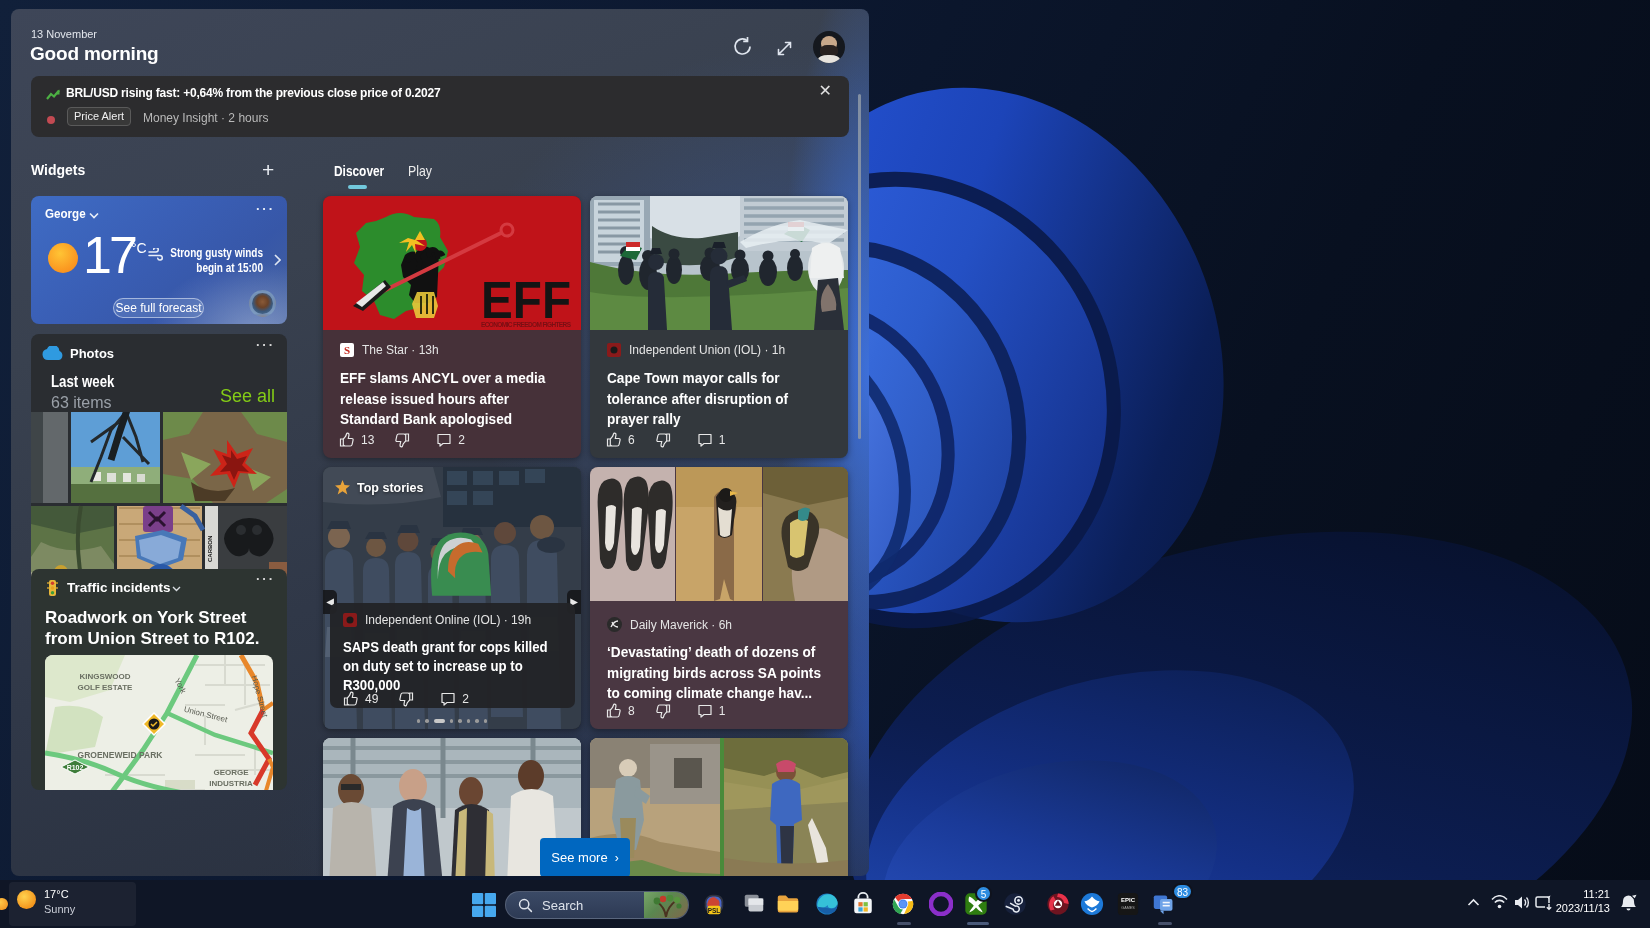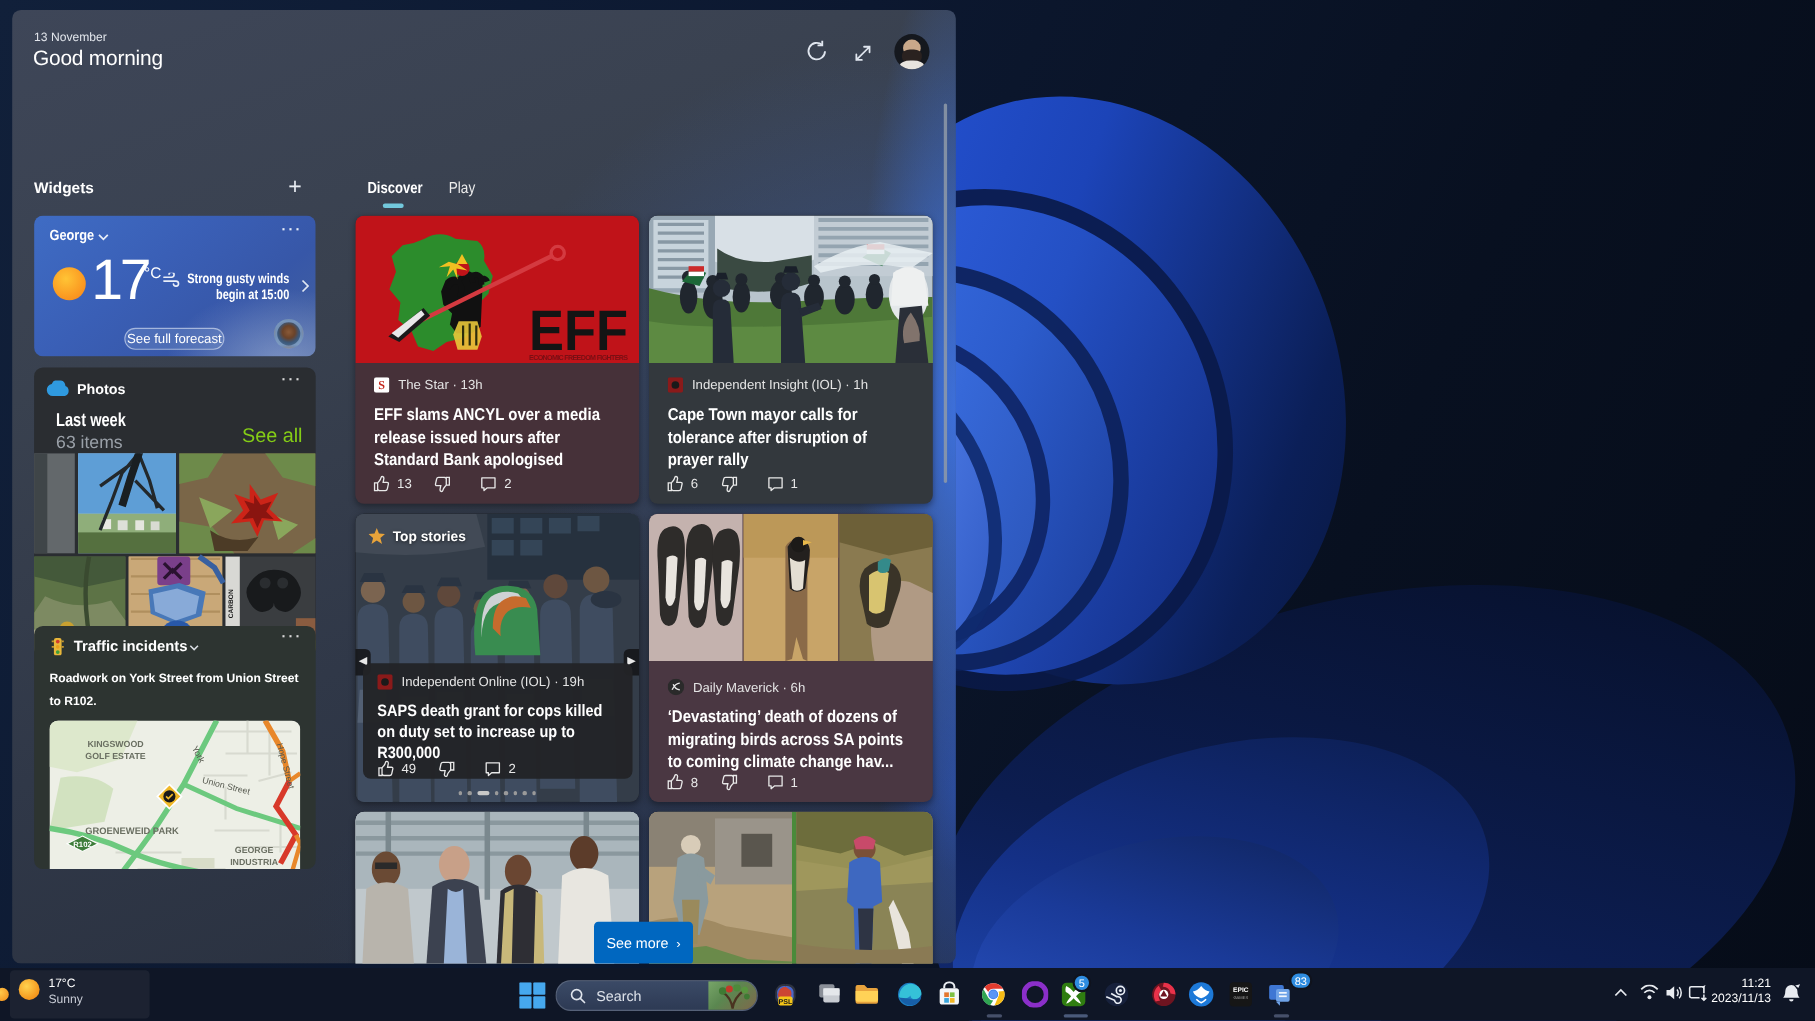--- a/index.html
+++ b/index.html
@@ -15,21 +15,21 @@
    radial-gradient(90px 420px at 100% 42%, rgba(62,118,236,0.85), rgba(62,118,236,0) 100%),
    radial-gradient(70px 250px at 100% 82%, rgba(40,80,185,0.6), rgba(40,80,185,0) 100%),
    radial-gradient(500px 420px at 93% 38%, rgba(64,100,175,0.5), rgba(64,96,165,0) 70%),
    radial-gradient(600px 300px at 80% 95%, rgba(38,60,110,0.5), rgba(38,60,110,0) 70%),
    linear-gradient(160deg,#3e4658 0%,#39414f 30%,#303848 60%,#272e3c 100%);
 }
 
 #sbar { position:absolute; left:847px; top:85px; width:3px; height:345px; background:#8f9aa8; border-radius:2px; opacity:.85; }
 
 .hdate { left:20px; top:19px; font-size:11px; color:#e2e6ec; }
-.hgreet { left:19px; top:34px; font-size:19px; font-weight:normal; color:#fff; letter-spacing:-.2px; }
+.hgreet { left:19px; top:34px; font-size:19px; font-weight:bold; color:#fff; letter-spacing:-.2px; }
 
 #alert { left:20px; top:67px; width:818px; height:61px; background:#2c2c2e; border-radius:8px; }
 #alert .l1 { position:absolute; left:35px; top:10px; font-size:12px; font-weight:bold; color:#fff; letter-spacing:-0.2px; }
 #alert .chip { position:absolute; left:36px; top:31px; border:1px solid #5a5a5a; border-radius:4px; padding:2px 6px 3px; font-size:11px; color:#f0f0f0; background:#383838; }
 #alert .meta { position:absolute; left:112px; top:35px; font-size:12px; color:#b9b9b9; }
 #alert .x { position:absolute; right:17px; top:5px; font-size:16px; color:#e0e0e0; }
 
 .wlabel { left:20px; top:153px; font-size:14px; font-weight:bold; color:#fff; }
 .wplus { left:251px; top:149px; font-size:21px; color:#e8ecf2; font-weight:400; }
 .card { position:absolute; border-radius:8px; overflow:hidden; }
@@ -138,20 +138,31 @@
         <path d="M15.5 1 v4.3 h-4.3" fill="none" stroke="#dfe5ee" stroke-width="1.7"></path>
       </svg>
     <svg class="abs" style="left:765px;top:31px" width="17" height="17" viewBox="0 0 17 17">
         <path d="M2.5 14.5 L14.5 2.5 M9.5 2.5 h5 v5 M7.5 14.5 h-5 v-5" fill="none" stroke="#dfe5ee" stroke-width="1.6" stroke-linecap="round"></path>
       </svg>
     <div class="abs" style="left:802px;top:22px;width:32px;height:32px;border-radius:50%;background:#15181e;overflow:hidden">
       <div style="position:absolute;left:8px;top:5px;width:16px;height:15px;border-radius:50% 50% 46% 46%;background:#c9a88a"></div>
       <div style="position:absolute;left:7px;top:14px;width:18px;height:12px;border-radius:40%;background:#2a2220"></div>
       <div style="position:absolute;left:5px;top:24px;width:22px;height:10px;border-radius:45% 45% 0 0;background:#e8e4de"></div>
     </div>
+    <div class="abs" id="alert">
+      <svg style="position:absolute;left:15px;top:12px" width="15" height="15" viewBox="0 0 15 15">
+          <path d="M1 11 L5 6 L8 8.5 L13 2.5" fill="none" stroke="#4cb043" stroke-width="2.2"></path>
+          <path d="M13.5 1.5 v5 h-5Z" fill="#4cb043"></path>
+        </svg>
+      <div style="position:absolute;left:16px;top:40px;width:8px;height:8px;border-radius:50%;background:#c24a52"></div>
+      <div class="l1">BRL/USD rising fast: +0,64% from the previous close price of 0.2027</div>
+      <div class="chip">Price Alert</div>
+      <div class="meta">Money Insight · 2 hours</div>
+      <div class="x">✕</div>
+    </div>
     <div class="abs wlabel">Widgets</div>
     <div class="abs wplus">+</div>
     <div class="card" id="wx">
       <div style="position:absolute;left:14px;top:10px;font-size:13.5px;font-weight:bold;color:#fff;transform:scaleX(.86);transform-origin:0 0">George</div>
       <svg style="position:absolute;left:58px;top:16px" width="10" height="7" viewBox="0 0 10 7">
           <path d="M1 1.5 L5 5.5 L9 1.5" fill="none" stroke="#e8eef8" stroke-width="1.6"></path>
         </svg>
       <div style="position:absolute;right:12px;top:5px;font-size:13px;letter-spacing:2px;color:#e8eef8;font-weight:bold">···</div>
       <div style="position:absolute;left:17px;top:47px;width:30px;height:30px;border-radius:50%;background:radial-gradient(circle at 40% 35%,#ffc435,#fb9b22 60%,#f5831a)"></div>
       <div style="position:absolute;left:52px;top:29px;font-size:52px;font-weight:300;color:#fff;letter-spacing:-3px">17</div>
@@ -234,21 +245,21 @@
           <circle cx="7.5" cy="3.2" r="1.7" fill="#d23b2e"></circle>
           <circle cx="7.5" cy="8" r="1.7" fill="#e8a020"></circle>
           <circle cx="7.5" cy="12.8" r="1.7" fill="#3f9e3a"></circle>
           <path d="M2 3 h2 M2 8 h2 M11 3 h2 M11 8 h2" stroke="#c89a30" stroke-width="1.6"></path>
         </svg>
       <div style="position:absolute;left:36px;top:11px;font-size:13.5px;font-weight:bold;color:#fff">Traffic incidents</div>
       <svg style="position:absolute;left:141px;top:17px" width="9" height="6" viewBox="0 0 9 6">
           <path d="M1 1 L4.5 4.5 L8 1" fill="none" stroke="#d8dce2" stroke-width="1.4"></path>
         </svg>
       <div style="position:absolute;right:12px;top:2px;font-size:13px;letter-spacing:2px;color:#d8d8d8;font-weight:bold">···</div>
-      <div style="position:absolute;left:14px;top:38px;width:232px;font-size:11px;font-weight:bold;color:#fff;line-height:21px">Roadwork on York Street from Union Street to R102.</div>
+      <div style="position:absolute;left:14px;top:38px;width:232px;font-size:17px;font-weight:bold;color:#fff;line-height:21px">Roadwork on York Street from Union Street to R102.</div>
       <svg style="position:absolute;left:14px;top:86px;border-radius:8px" width="228" height="146" viewBox="0 0 228 146">
         <rect width="228" height="146" fill="#edefe6"></rect>
         <path d="M0 0 h80 l-15 35 -40 12 -25-5Z" fill="#dde8cc"></path>
         <path d="M10 52 q30-5 48 10 l-8 30 -50 8Z" fill="#d2e2c0"></path>
         <path d="M120 125 h30 v21 h-30Z" fill="#d8dcc8"></path>
         <g stroke="#d8dad0" stroke-width="2" fill="none">
           <path d="M150 10 h70 M160 30 h65 M140 50 h40 M190 55 l30-8 M60 120 h60 M80 135 h80 M150 100 h50 M170 115 h58"></path>
           <path d="M180 0 v30 M200 10 v40 M160 60 v30 M210 90 v30"></path>
         </g>
         <path d="M152 0 L122 58 L98 95 Q80 120 60 146" stroke="#6cc97e" stroke-width="5" fill="none"></path>
@@ -376,21 +387,21 @@
         <ellipse cx="236" cy="72" rx="18" ry="26" fill="#e4e8ea"></ellipse>
         <path d="M222 52 q14-10 28 0 l4 30 h-34Z" fill="#eef0f0"></path>
         <path d="M228 84 l20-2 6 52 h-30Z" fill="#2a2f38"></path>
         <path d="M238 88 q10 14 8 26 l-14 2 q-4-16 6-28Z" fill="#d8b8a0" opacity=".5"></path>
       </svg>
       <div class="src" style="position:absolute;left:17px;top:147px">
           <svg width="14" height="14" viewBox="0 0 14 14">
             <rect width="14" height="14" rx="2" fill="#8a1a1a"></rect>
             <circle cx="7" cy="7" r="3.5" fill="#1a1a1a"></circle>
           </svg>
-          <span>Independent Insight (IOL) · 1h</span>
+          <span>Independent Union (IOL) · 1h</span>
         </div>
       <div class="head" style="position:absolute;left:17px;top:165px">Cape Town mayor calls for<br>tolerance after disruption of<br>prayer rally</div>
       <div class="reacts">
         <svg width="16" height="16" viewBox="0 0 16 16">
             <path d="M1.5 7 h2.8 v7 H1.5Z M4.3 13 l1.5 1 h5.5 q1.5 0 1.8-1.5 l1-4.5 q.2-1.5-1.3-1.5 h-3.5 l.7-3.5 q.2-1.5-1.2-1.8 q-1-.2-1.3.8 q-.5 2-1.7 3.3 l-1.5 1.7" fill="none" stroke="#e8e8e8" stroke-width="1.2"></path>
           </svg>
           <span class="rnum">6</span>
         <svg width="16" height="16" viewBox="0 0 16 16" style="transform:rotate(180deg)">
             <path d="M1.5 7 h2.8 v7 H1.5Z M4.3 13 l1.5 1 h5.5 q1.5 0 1.8-1.5 l1-4.5 q.2-1.5-1.3-1.5 h-3.5 l.7-3.5 q.2-1.5-1.2-1.8 q-1-.2-1.3.8 q-.5 2-1.7 3.3 l-1.5 1.7" fill="none" stroke="#e8e8e8" stroke-width="1.2"></path>
           </svg>

